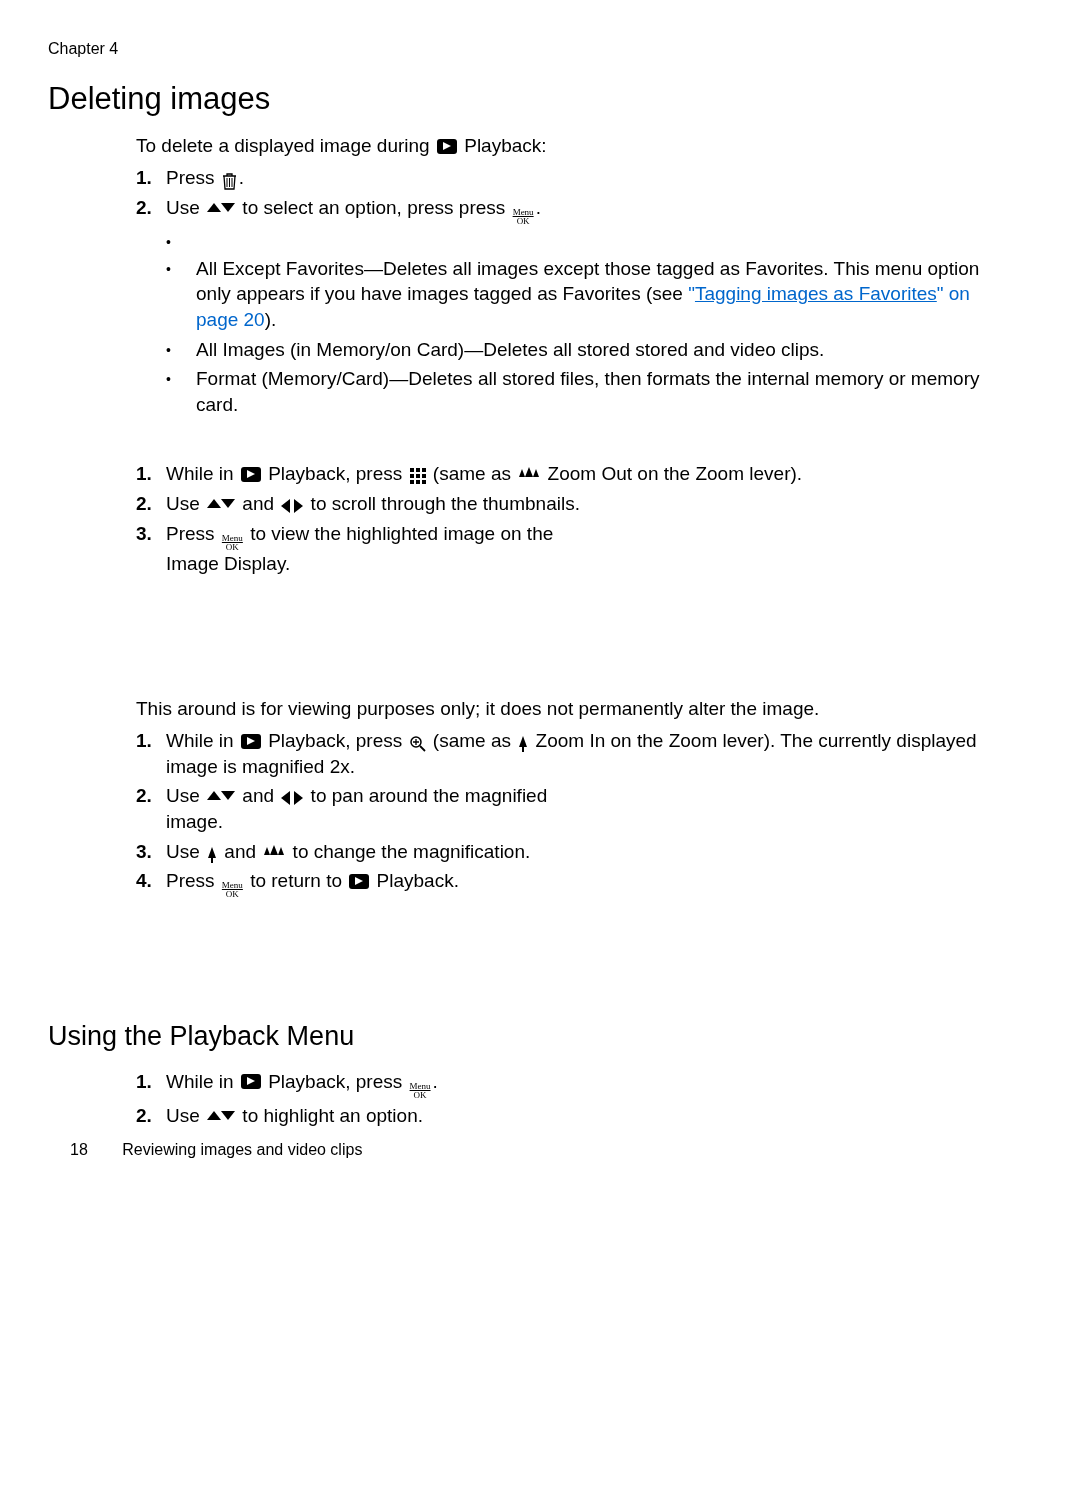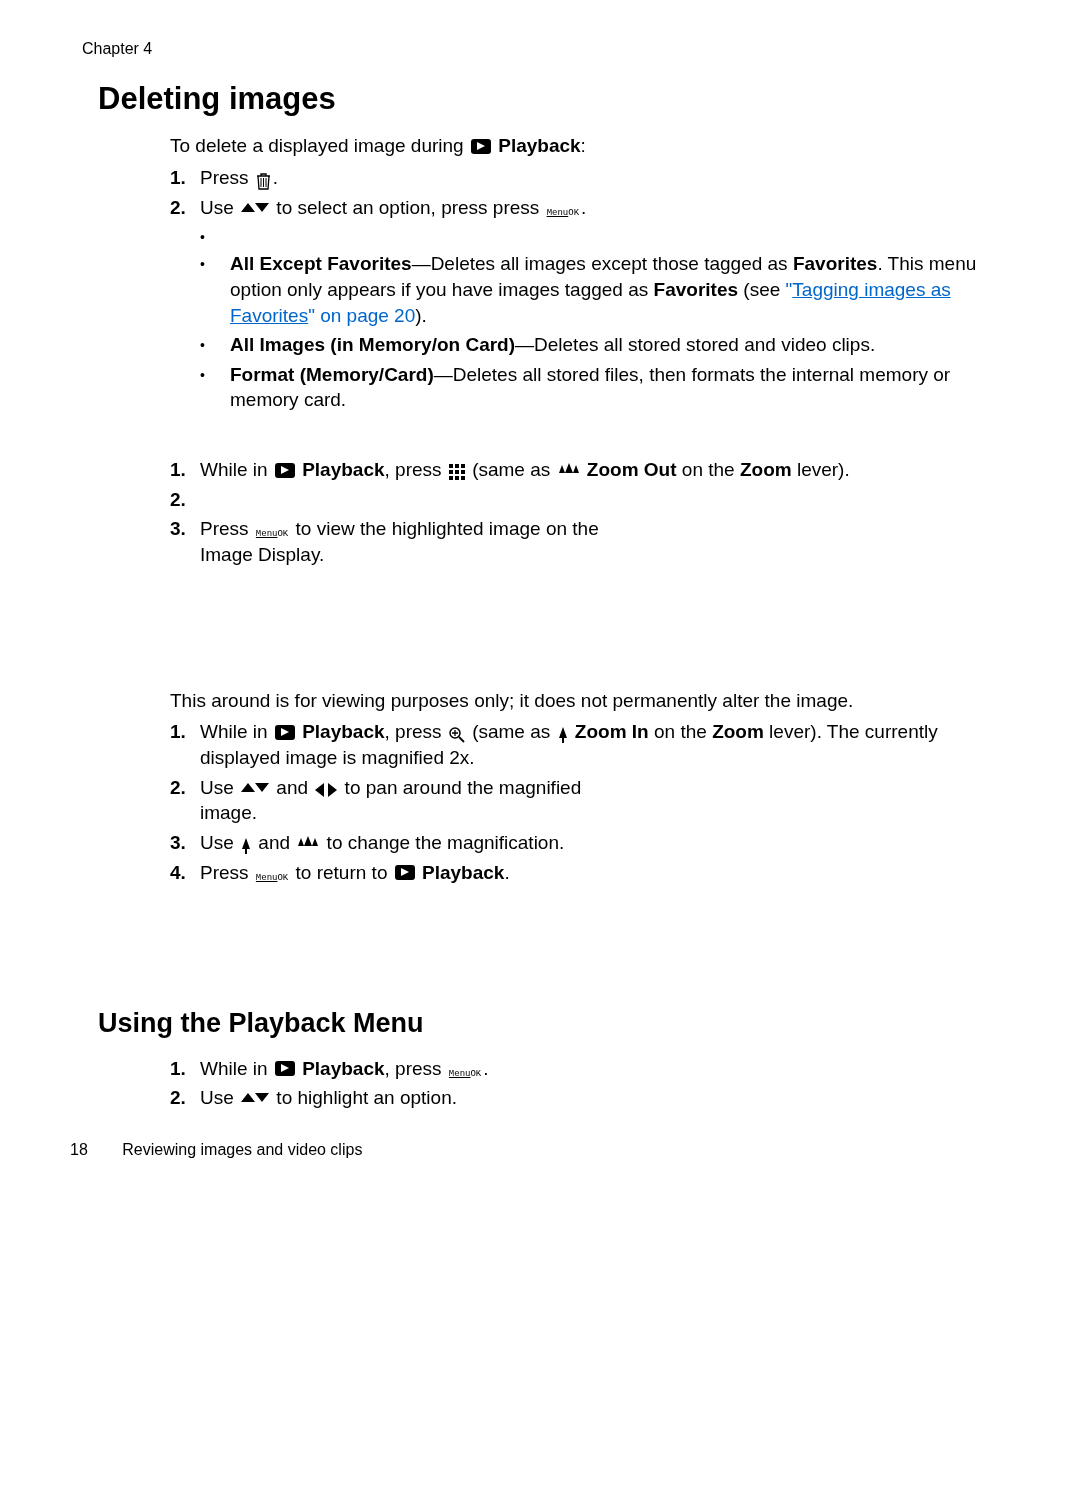--- a/index.html
+++ b/index.html
@@ -9,33 +9,33 @@
     font-family: Arial, Helvetica, sans-serif;
     color: #000;
     font-size: 19px;
     line-height: 1.35;
   }
   .page {
     width: 1080px;
     height: 1190px;
     position: relative;
     box-sizing: border-box;
-    padding: 38px 70px 0 82px;
+    padding: 38px 70px 0 48px;
   }
   .chapter-label {
     font-size: 16px;
     margin-bottom: 18px;
   }
   .section {
     margin-bottom: 40px;
   }
   h1 {
     font-size: 31px;
-    font-weight: bold;
-    margin: 0 0 14px 16px;
+    font-weight: normal;
+    margin: 0 0 14px 0;
   }
   .body-indent {
     margin-left: 88px;
   }
   ol.numbered {
     list-style: none;
     margin: 6px 0 0 0;
     padding: 0;
   }
   ol.numbered > li {
@@ -145,25 +145,25 @@
     position: absolute;
     right: 0; top: 0;
     border-top: 7px solid transparent;
     border-bottom: 7px solid transparent;
     border-left: 9px solid #000;
   }
 
   
   .ic-menuok {
     display: inline-flex;
-    flex-direction: row;
+    flex-direction: column;
     align-items: center;
     font-size: 9px;
     line-height: 1;
-    font-family: Liberation Mono, monospace;
+    font-family: Liberation Serif, serif;
     margin: 0 2px;
     position: relative;
     top: 1px;
   }
   .ic-menuok .m-top { text-decoration: underline; }
   .ic-menuok .m-bot { }
 
   
   .ic-trash { width: 15px; height: 18px; position: relative; margin: 0 2px; top: 2px;}
   .ic-trash svg { width: 15px; height: 18px; display:block;}
@@ -198,21 +198,21 @@
   }
   .ic-zoomin svg { width: 10px; height: 16px; display:block; }
 
   
   .ic-magplus {
     width: 16px; height: 16px;
     position: relative; margin: 0 2px; top: 2px;
   }
   .ic-magplus svg { width: 16px; height:16px; display:block;}
   
-  b { font-weight: bold; }
+  b { font-weight: normal; }
 </style>
 </head>
 <body>
 
 <div class="page">
 
   <div class="chapter-label">Chapter 4</div>
 
   <div class="section">
     <h1>Deleting images</h1>
@@ -282,20 +282,23 @@
                 <span></span>
                 <span></span>
                 <span></span>
               </span><span> (same as </span><span class="ic ic-zoomout"><svg viewBox="0 0 22 16">
                   <path d="M4 2 L7 10 H1 Z M4 10 v4 M11 0 L15 10 H7 Z M11 10 v5 M18 2 L21 10 H15 Z M18 10 v4" fill="#000"></path>
                 </svg></span> <b>Zoom Out</b><span> on the </span><b>Zoom</b><span> lever).</span>
           </div>
         </li>
         <li>
           <span class="num">2.</span>
+          <div class="li-body" style="max-width:420px;">
+            <span>Use </span><span class="ic ic-updown"></span><span> and </span><span class="ic ic-leftright"></span><span> to scroll through the thumbnails.</span>
+          </div>
         </li>
         <li>
           <span class="num">3.</span>
           <div class="li-body" style="max-width:440px;">
             <span>Press </span><span class="ic-menuok">
                 <span class="m-top">Menu</span>
                 <span class="m-bot">OK</span>
               </span><span> to view the highlighted image on the Image Display.</span>
           </div>
         </li>

